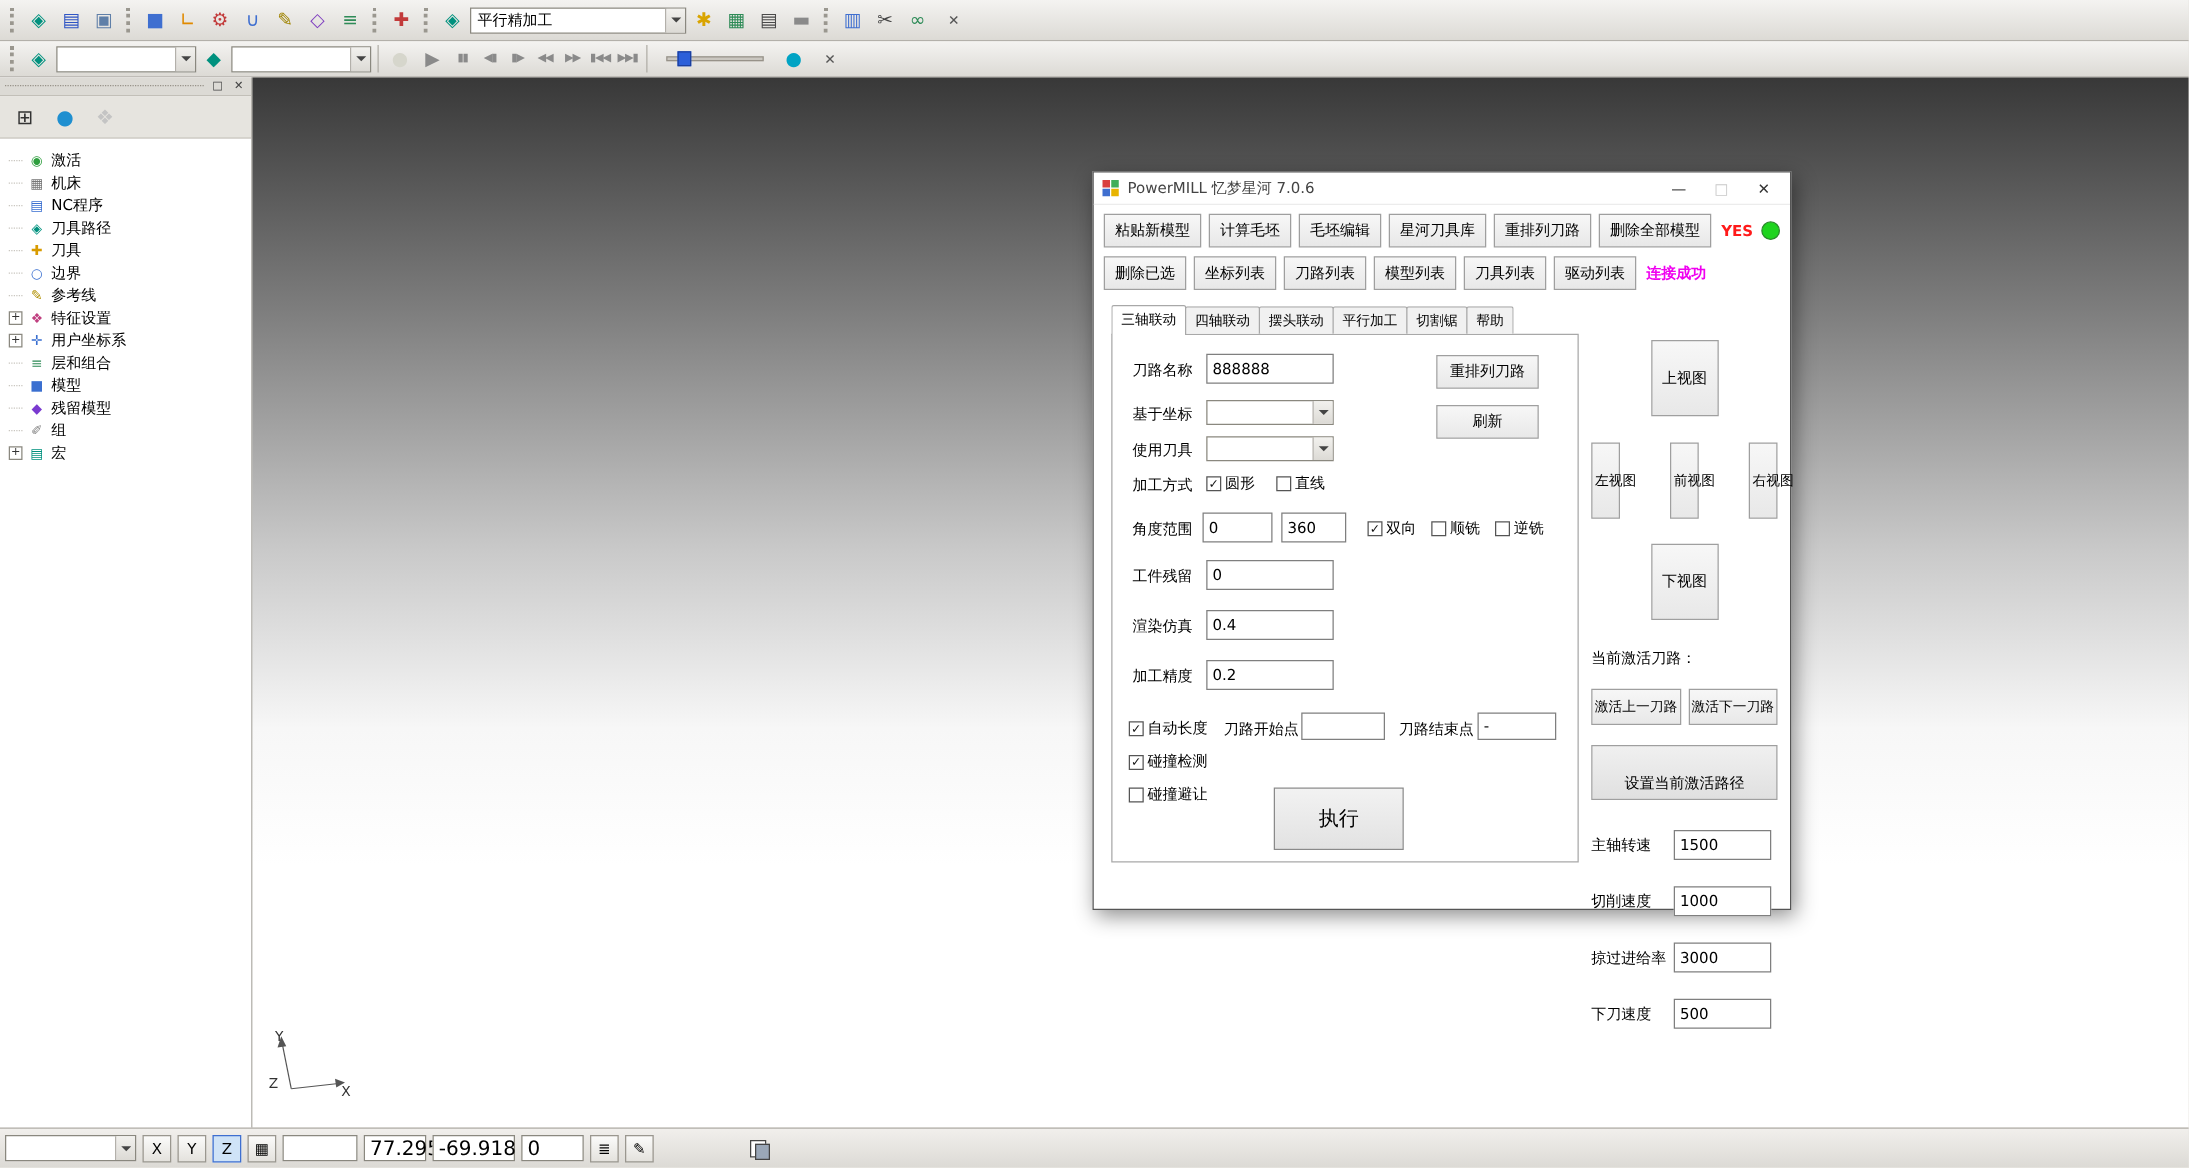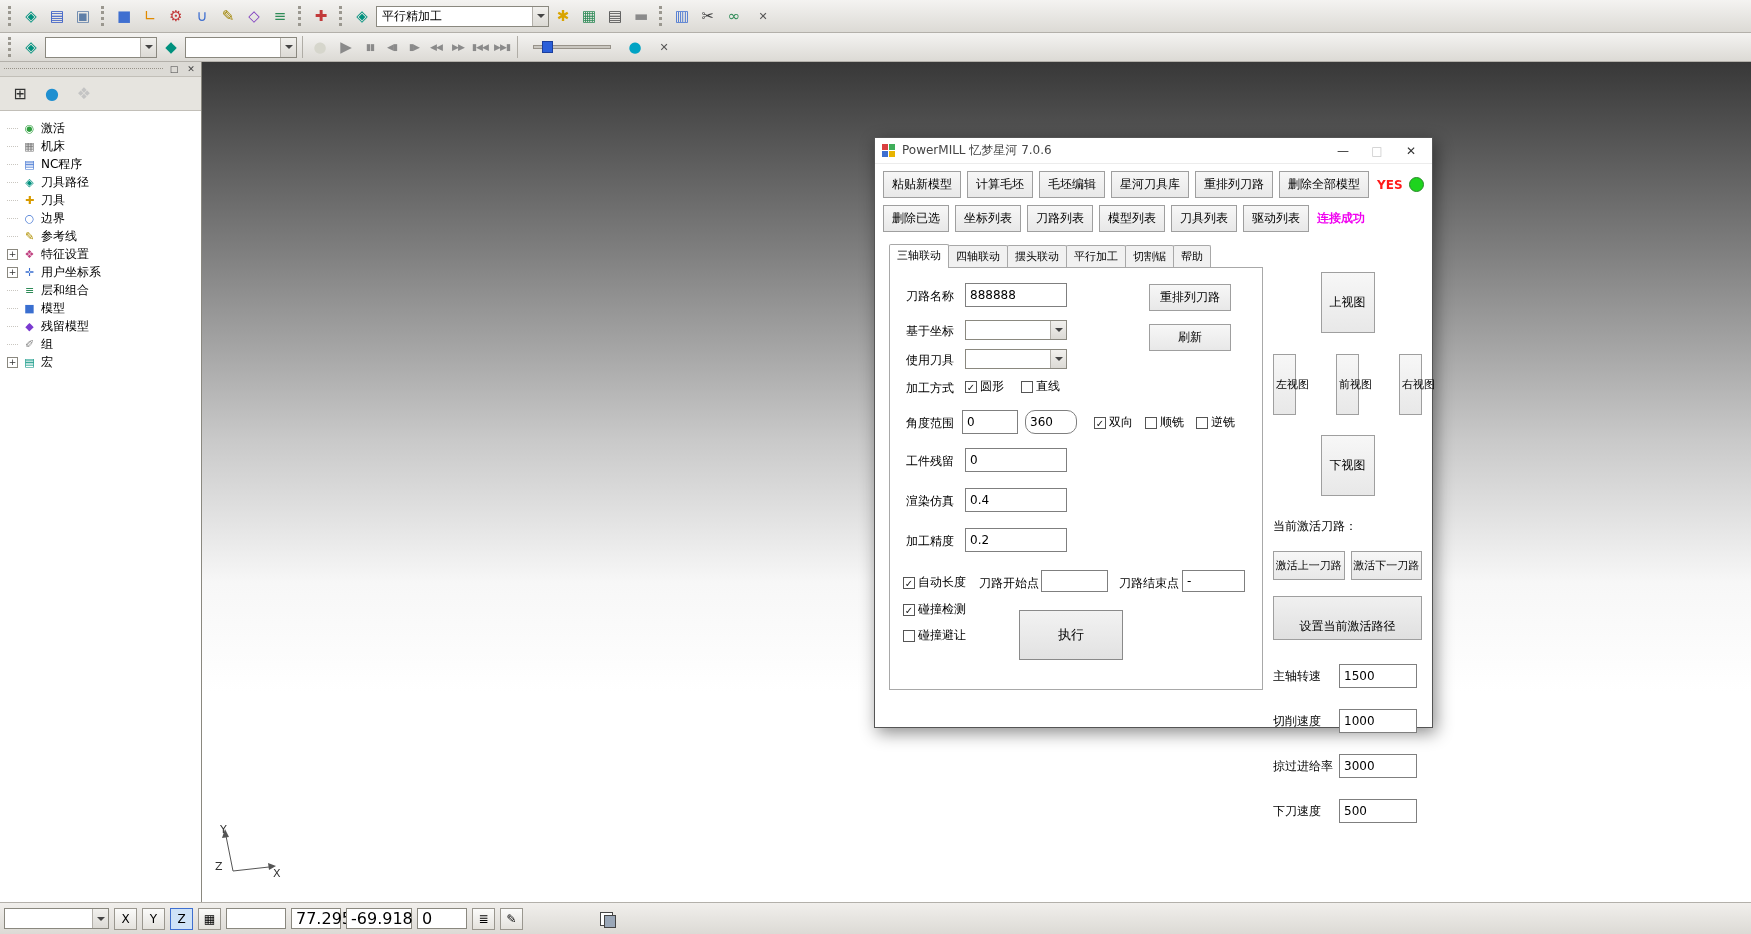--- a/index.html
+++ b/index.html
@@ -71,21 +71,21 @@
   .tabstrip{display:flex;align-items:flex-end;margin:12px 0 0 14px;position:relative;z-index:2}
   .tab{font-size:11px;padding:3px 7px;border:1px solid #a8a8a8;border-bottom:none;background:#f1f1f1;margin-right:-1px;border-radius:2px 2px 0 0;white-space:nowrap}
   .tab.active{background:#fff;padding-bottom:5px;margin-bottom:-1px;z-index:3;position:relative}
   .tabpanel{position:relative;margin-left:14px;width:374px;height:423px;border:1px solid #a8a8a8;background:#fff}
   .f-label{position:absolute;left:16px;font-size:12px;white-space:nowrap}
   .f-input{position:absolute;border:1px solid #7f7f7f;height:24px;font-size:12px;padding:0 4px;font-family:inherit;background:#fff}
   .f-combo{position:absolute;height:20px;width:102px}
   .cbrow{position:absolute;display:flex;align-items:center;gap:3px}
   .cbbox{width:12px;height:12px;border:1px solid #555;background:#fff;font-size:10px;line-height:11px;text-align:center;color:#111;font-weight:bold;flex:none}
   .cblabel{font-size:12px;white-space:nowrap}
-  .exec-btn{position:absolute;left:129px;top:342px;width:104px;height:50px;font-size:13px;background:linear-gradient(#f2f2f2,#e2e2e2);border:1px solid #8a8a8a}
+  .exec-btn{position:absolute;left:129px;top:362px;width:104px;height:50px;font-size:16px;background:linear-gradient(#f2f2f2,#e2e2e2);border:1px solid #8a8a8a}
   .panel-btn2{position:absolute;left:259px;width:82px;font-size:12px}
   .rc{position:absolute;left:398px;top:134px;width:149px}
   .rc .btn{padding:21px 6px}
   .rc-top,.rc-bottom{display:block;margin:0 auto;width:54px}
   .rc-row3{display:flex;justify-content:space-between;margin-top:21px}
   .rc-row3 .btn{width:23px;padding:22px 2px;font-size:11px}
   .rc-bottom{margin-top:20px}
   .rc-label{margin-top:22px;font-size:12px}
   .rc-row2{display:flex;gap:6px;margin-top:16px}
   .rc-row2 .btn{flex:1;font-size:11px;padding:6px 1px}
@@ -333,21 +333,21 @@
         <span class="cbbox">✓</span>
         <span class="cblabel">圆形</span>
       </span>
       <span class="cbrow" style="left:131px;top:110px">
         <span class="cbbox"></span>
         <span class="cblabel">直线</span>
       </span>
 
       <span class="f-label" style="top:147px">角度范围</span>
       <input class="f-input" style="left: 72px; top: 142px; width: 56px;" value="0">
-      <input class="f-input" style="left: 135px; top: 142px; width: 52px; border-radius: 10px;" value="360">
+      <input class="f-input" style="left: 135px; top: 142px; width: 52px;" value="360">
       <span class="cbrow" style="left:204px;top:146px">
         <span class="cbbox">✓</span>
         <span class="cblabel">双向</span>
       </span>
       <span class="cbrow" style="left:255px;top:146px">
         <span class="cbbox"></span>
         <span class="cblabel">顺铣</span>
       </span>
       <span class="cbrow" style="left:306px;top:146px">
         <span class="cbbox"></span>

